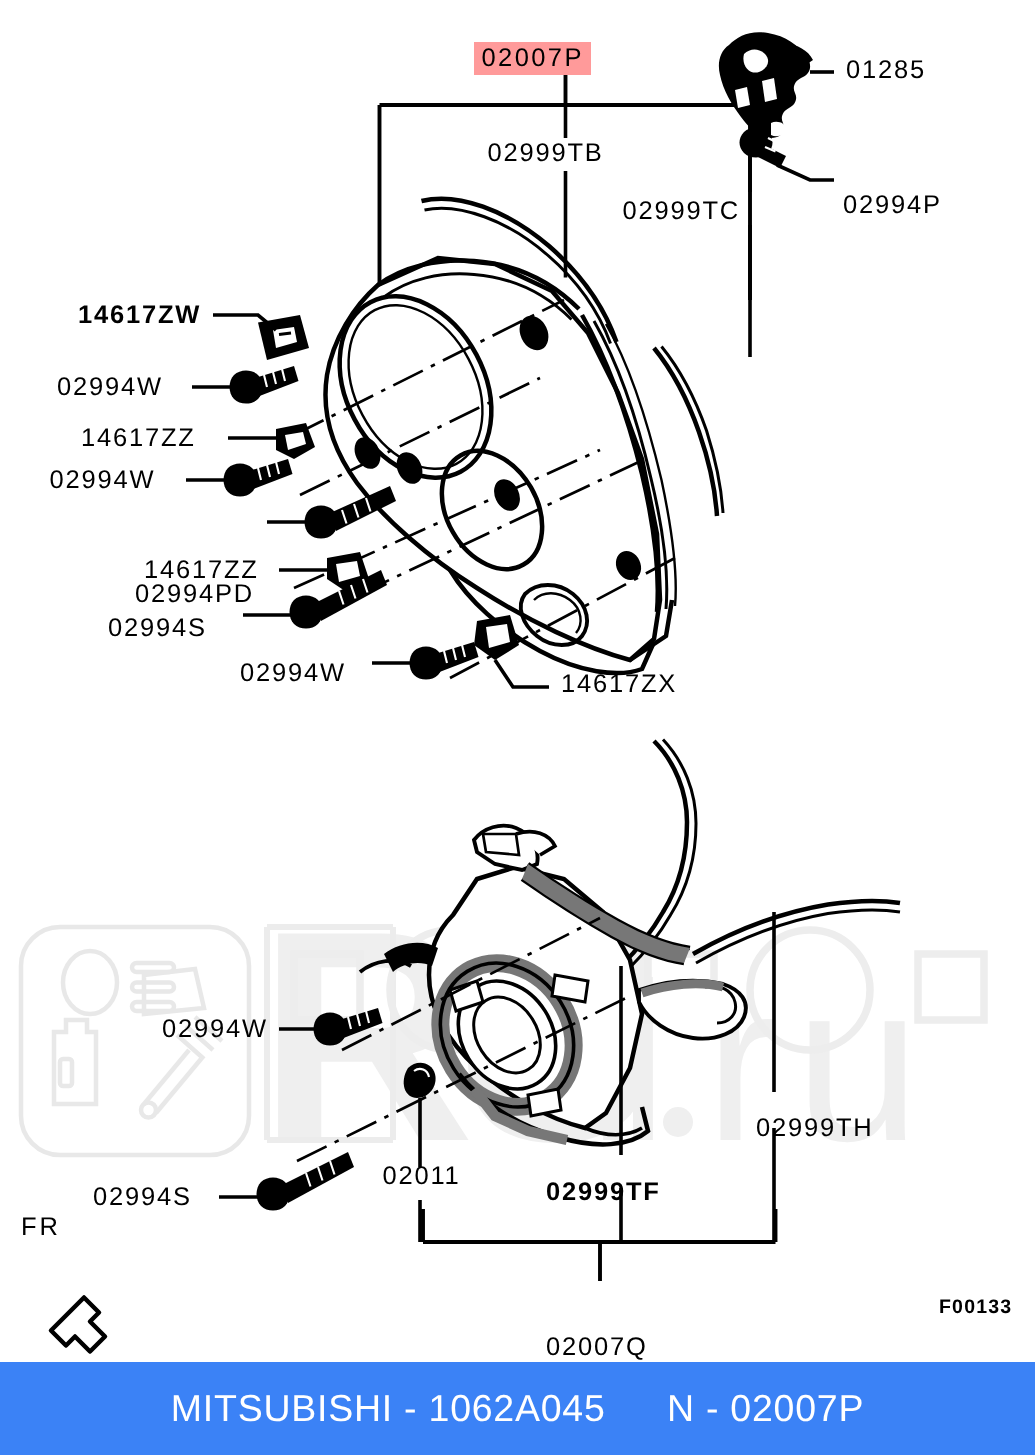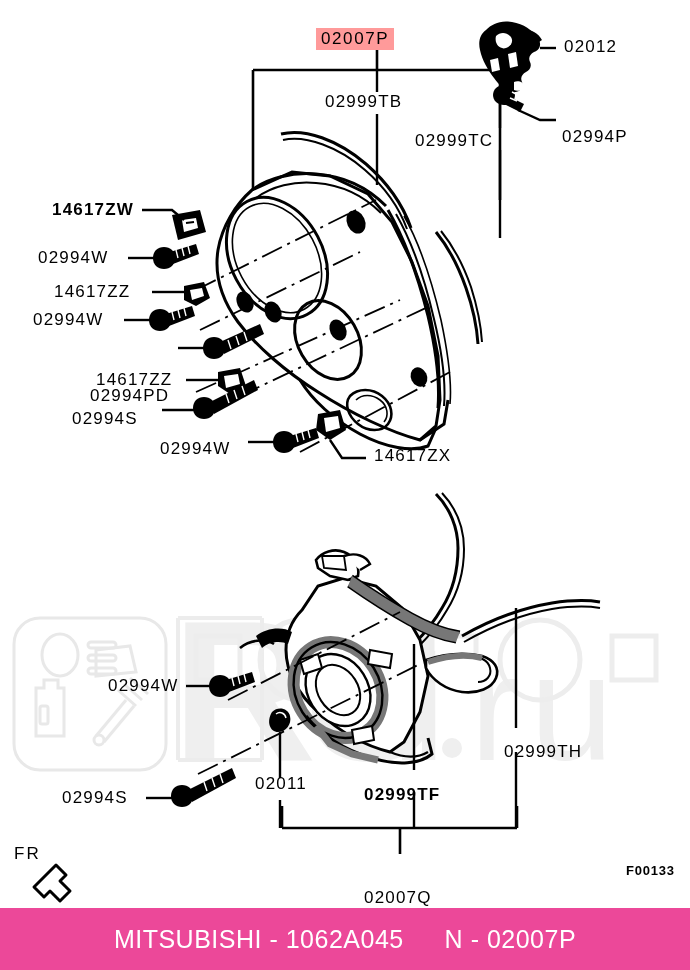--- a/index.html
+++ b/index.html
@@ -28,21 +28,21 @@
     background:#ff9a9a;
     padding:2px 5px 3px 5px;
     letter-spacing:1.6px;
   }
   .lbl.small{font-size:13px;letter-spacing:0.8px;}
   .lbl.fr{font-size:17px;letter-spacing:2px;font-weight:400;}
 
   
   #footer{
     position:absolute;left:0;top:908px;width:690px;height:62px;
-    background:#ec4899;z-index:5;
+    background:#3b82f6;z-index:5;
     display:flex;align-items:center;justify-content:center;
   }
   #footer .ftxt{
     color:#ffffff;font-family:"Liberation Sans",sans-serif;
     font-size:25px;letter-spacing:0.5px;white-space:nowrap;
   }
   #footer .gap{display:inline-block;width:26px;}
 </style>
 </head>
 <body>
@@ -345,21 +345,21 @@
 
     <g>
       <path d="M56 865 L66 875 L60 881 L70 891 L60 901 L50 891 L44 897 L34 887 Z" fill="#fff" stroke="#000" stroke-width="3" stroke-linejoin="round"></path>
     </g>
   </svg>
 
   <div id="labels">
 
     <div class="lbl hl" style="left:316px;top:28px;">02007P</div>
 
-    <div class="lbl" style="left:564px;top:38px;">02012</div>
+    <div class="lbl" style="left:564px;top:38px;">01285</div>
 
     <div class="lbl" style="left:562px;top:108px;margin-top:20px;">02994P</div>
 
     <div class="lbl" style="left:325px;top:93px;">02999TB</div>
 
     <div class="lbl" style="left:415px;top:132px;">02999TC</div>
 
     <div class="lbl" style="left:52px;top:201px;font-weight:bold;">14617ZW</div>
 
     <div class="lbl" style="left:38px;top:249px;">02994W</div>
@@ -385,21 +385,21 @@
     <div class="lbl" style="left:255px;top:775px;">02011</div>
 
     <div class="lbl" style="left:364px;top:786px;font-weight:bold;">02999TF</div>
 
     <div class="lbl" style="left:470px;top:743px;margin-left:34px;">02999TH</div>
 
     <div class="lbl" style="left:364px;top:889px;text-align:center;">02007Q</div>
 
     <div class="lbl small" style="left:626px;top:864px;font-weight:bold;">F00133</div>
 
-    <div class="lbl fr" style="left:14px;top:845px;">FR</div>
+    <div class="lbl fr" style="left:14px;top:809px;">FR</div>
   </div>
 
   <div id="footer">
     <div class="ftxt">
       <span>MITSUBISHI</span>
       <span>-</span>
       <span>1062A045</span>
       <span class="gap"></span>
       <span>N</span>
       <span>-</span>

